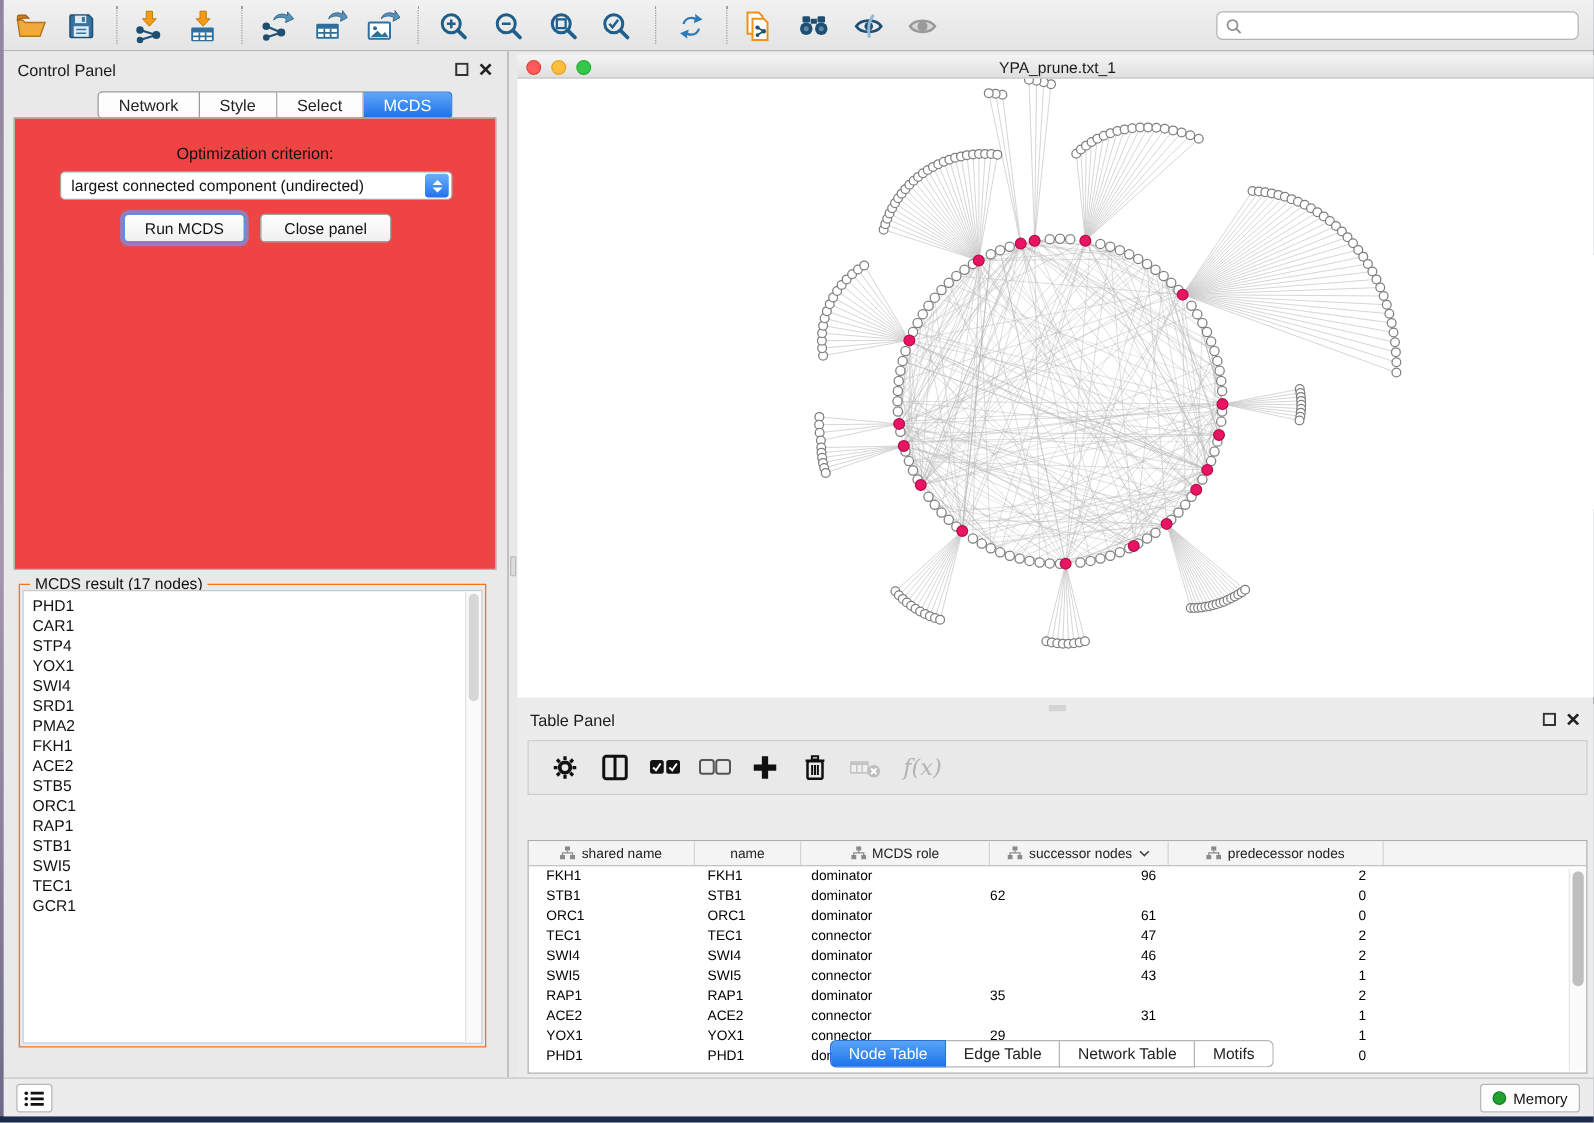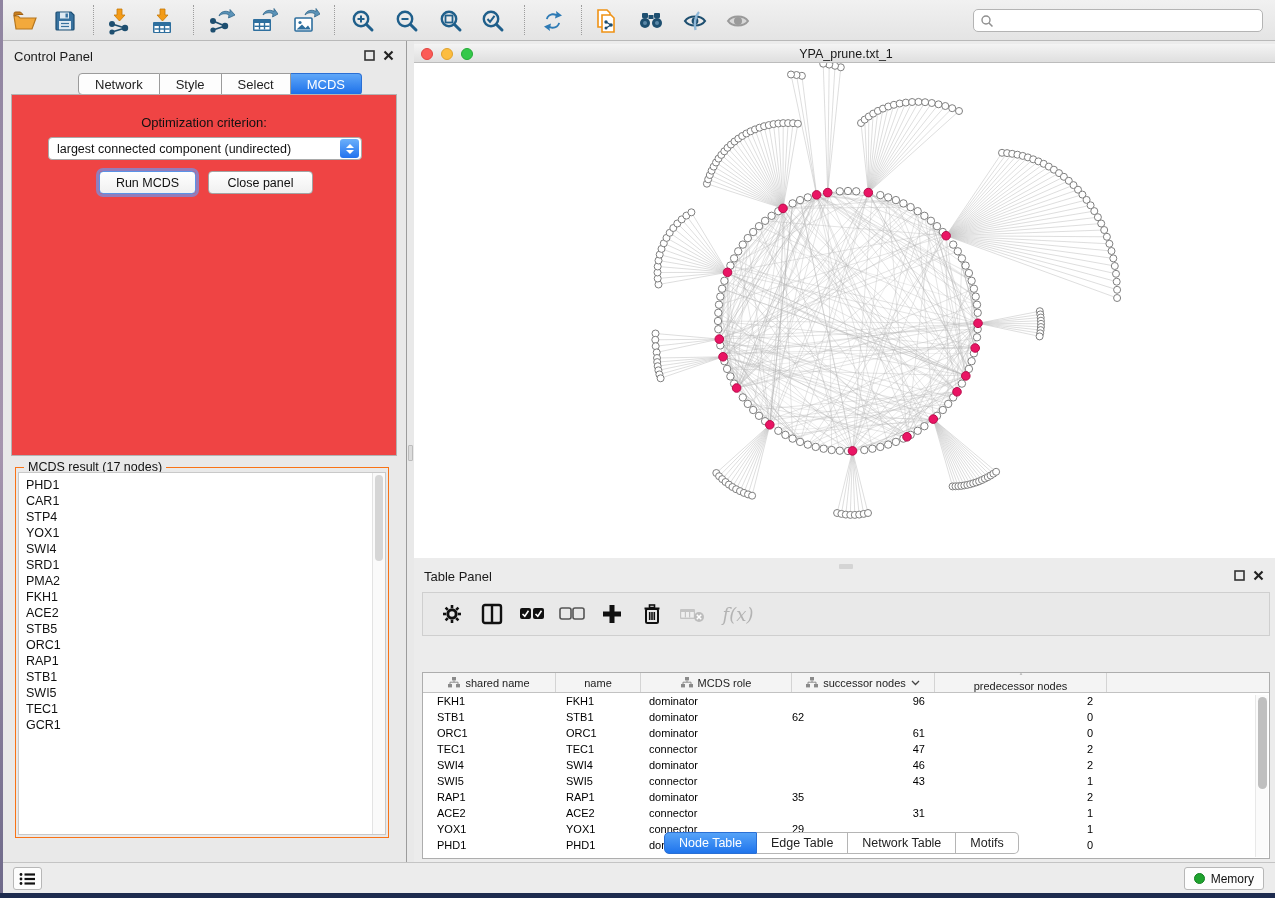--- a/index.html
+++ b/index.html
@@ -1162,21 +1162,21 @@
                 <rect x="4" y="0" width="4" height="3.4" fill="#8a8a8a"></rect>
                 <rect x="0" y="7" width="4" height="3.4" fill="#8a8a8a"></rect>
                 <rect x="8" y="7" width="4" height="3.4" fill="#8a8a8a"></rect>
                 <path d="M6 3.4 L6 5.2 M2 7 L2 5.2 L10 5.2 L10 7" fill="none" stroke="#8a8a8a" stroke-width="1"></path>
               </svg>
               <span>successor nodes</span>
               <svg width="9" height="6" viewBox="0 0 9 6">
                 <path d="M1 1 L4.5 4.5 L8 1" fill="none" stroke="#444" stroke-width="1.3"></path>
               </svg>
             </div>
-            <div class="gh-cell" style="width: 172px; flex-direction: column;">
+            <div class="gh-cell" style="width: 172px;">
               <svg width="12" height="11" viewBox="0 0 12 11">
                 <rect x="4" y="0" width="4" height="3.4" fill="#8a8a8a"></rect>
                 <rect x="0" y="7" width="4" height="3.4" fill="#8a8a8a"></rect>
                 <rect x="8" y="7" width="4" height="3.4" fill="#8a8a8a"></rect>
                 <path d="M6 3.4 L6 5.2 M2 7 L2 5.2 L10 5.2 L10 7" fill="none" stroke="#8a8a8a" stroke-width="1"></path>
               </svg>
               <span>predecessor nodes</span>
             </div>
             <div class="gh-cell" style="flex: 1 1 0%; border-right: none;"></div>
           </div>

